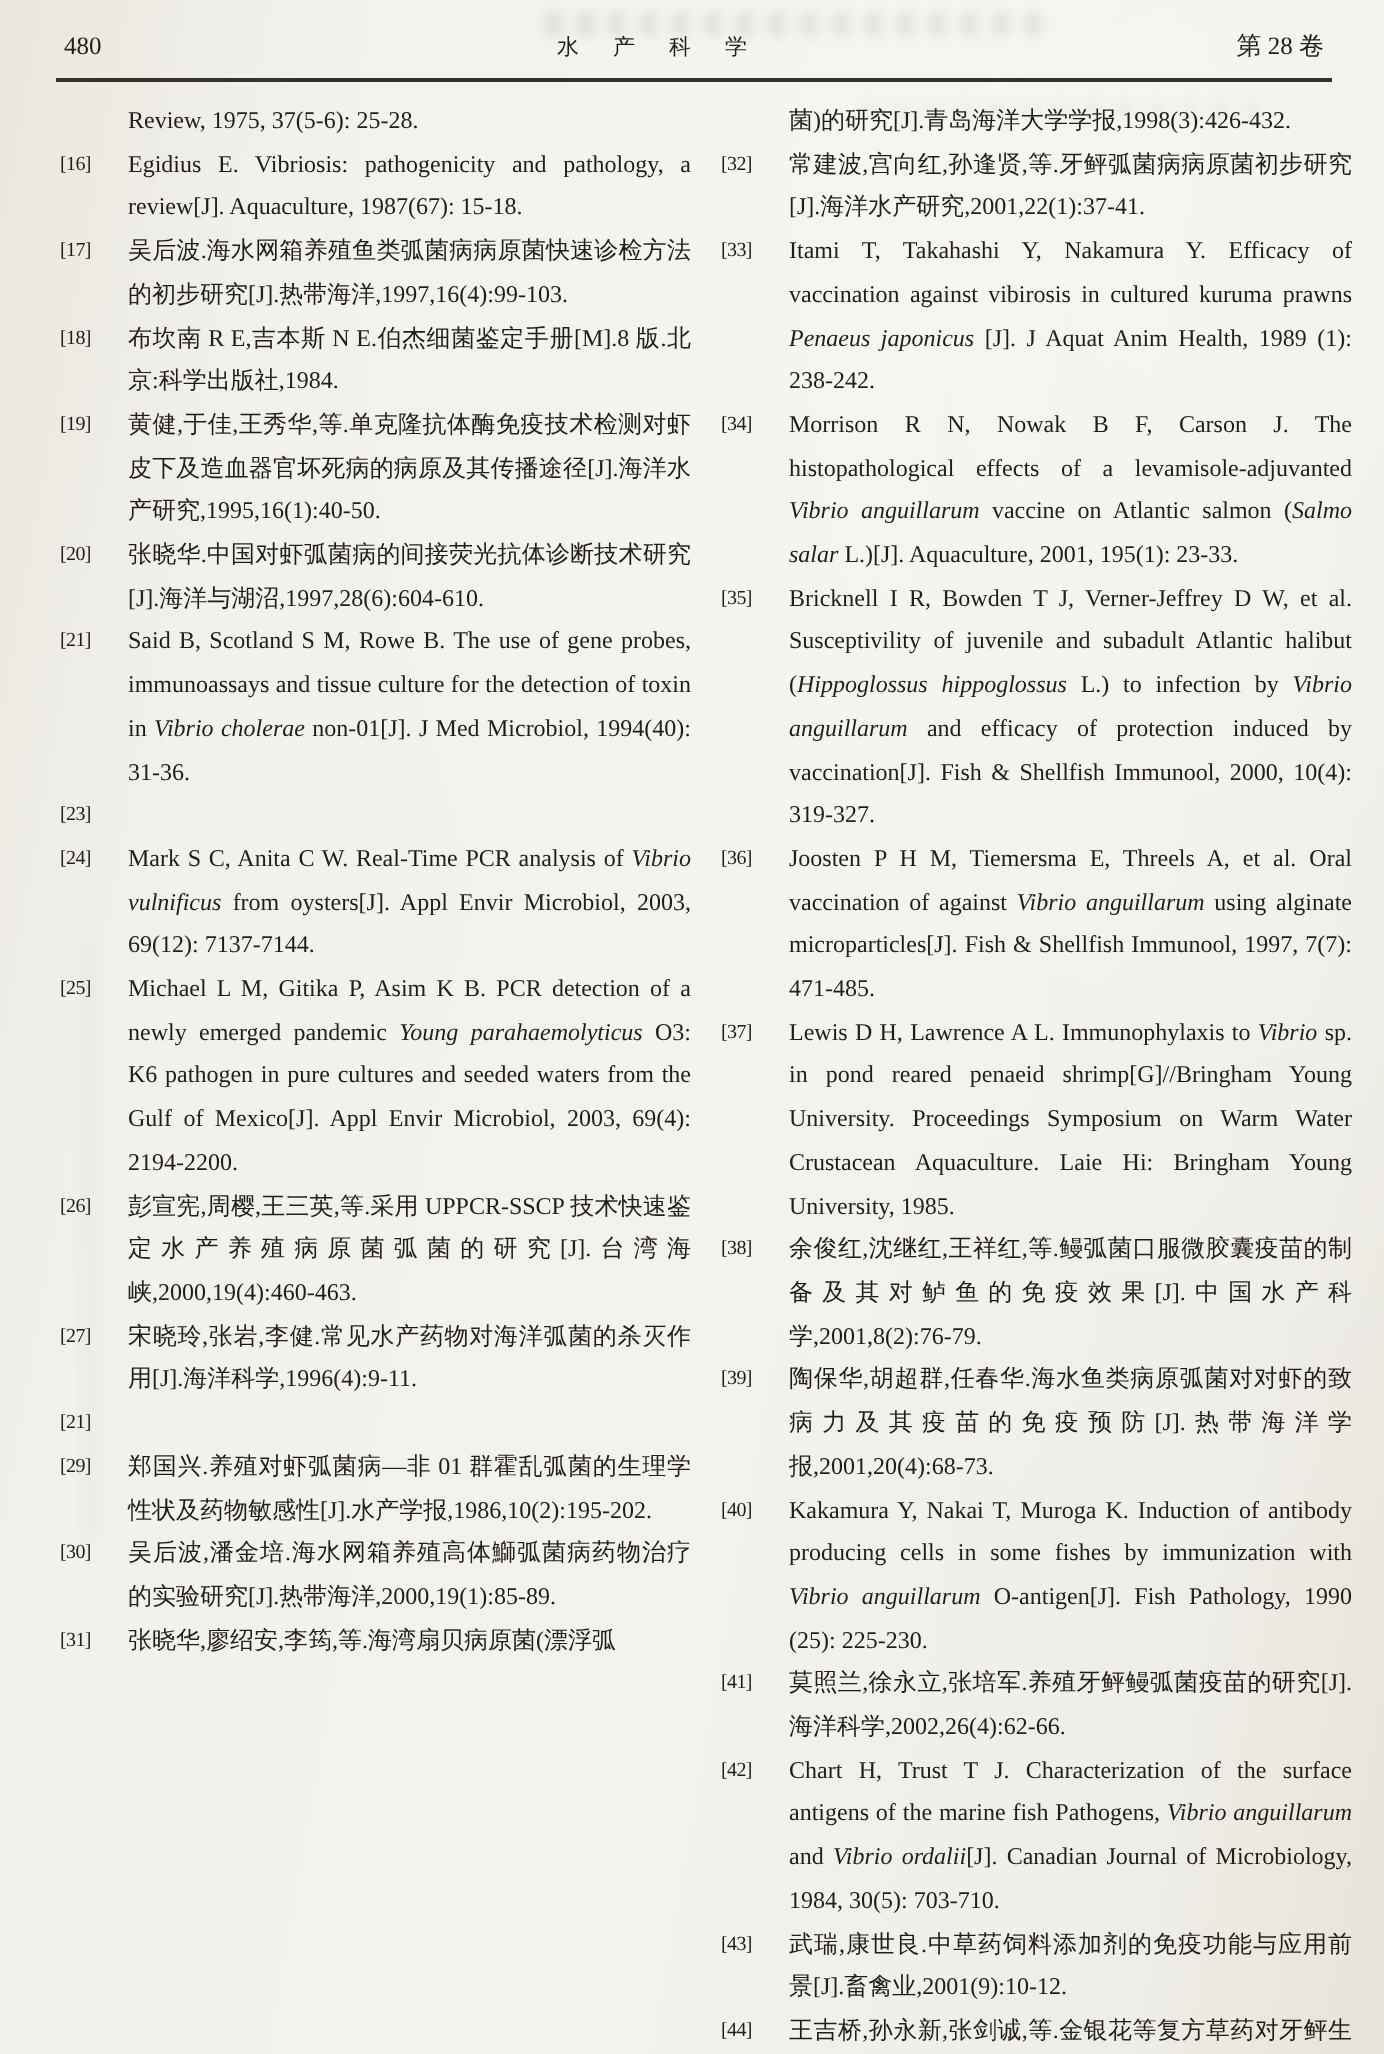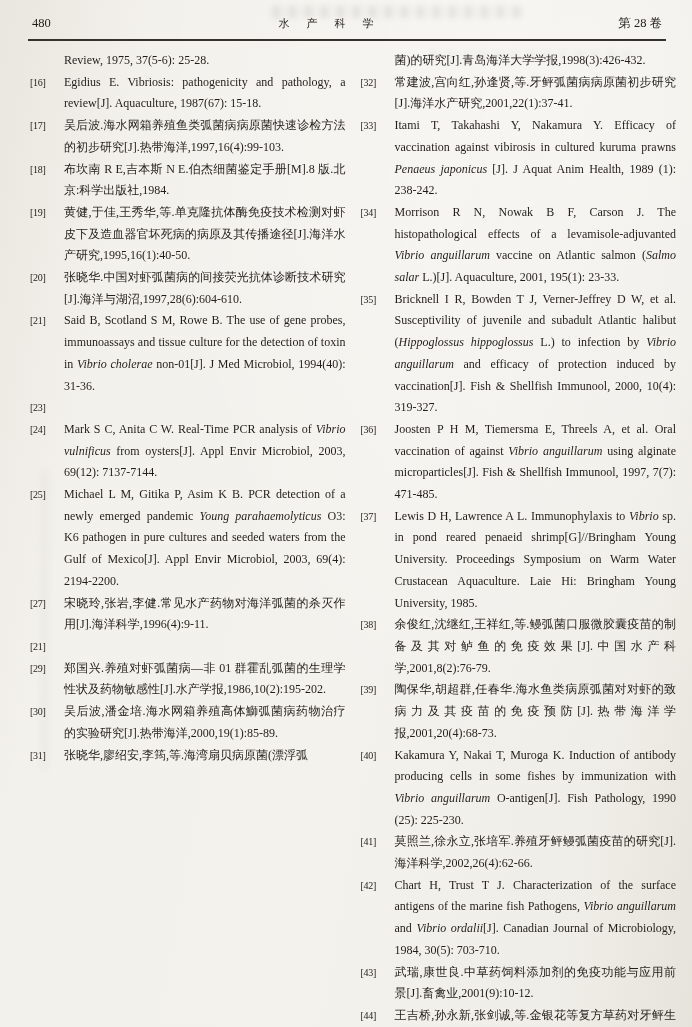--- a/index.html
+++ b/index.html
@@ -130,20 +130,24 @@
         </div>
         <div class="ref">
           <span class="ref-label">[24]</span>
           <div class="ref-body">Mark S C, Anita C W. Real-Time PCR analysis of <i>Vibrio vulnificus</i> from oysters[J]. Appl Envir Microbiol, 2003, 69(12): 7137-7144.</div>
         </div>
         <div class="ref">
           <span class="ref-label">[25]</span>
           <div class="ref-body">Michael L M, Gitika P, Asim K B. PCR detection of a newly emerged pandemic <i>Young parahaemolyticus</i> O3: K6 pathogen in pure cultures and seeded waters from the Gulf of Mexico[J]. Appl Envir Microbiol, 2003, 69(4): 2194-2200.</div>
         </div>
         <div class="ref">
+          <span class="ref-label">[26]</span>
+          <div class="ref-body">彭宣宪,周樱,王三英,等.采用 UPPCR-SSCP 技术快速鉴定水产养殖病原菌弧菌的研究[J].台湾海峡,2000,19(4):460-463.</div>
+        </div>
+        <div class="ref">
           <span class="ref-label">[27]</span>
           <div class="ref-body">宋晓玲,张岩,李健.常见水产药物对海洋弧菌的杀灭作用[J].海洋科学,1996(4):9-11.</div>
         </div>
         <div class="ref">
           <span class="ref-label">[21]</span>
         </div>
         <div class="ref">
           <span class="ref-label">[29]</span>
           <div class="ref-body">郑国兴.养殖对虾弧菌病—非 01 群霍乱弧菌的生理学性状及药物敏感性[J].水产学报,1986,10(2):195-202.</div>
         </div>

